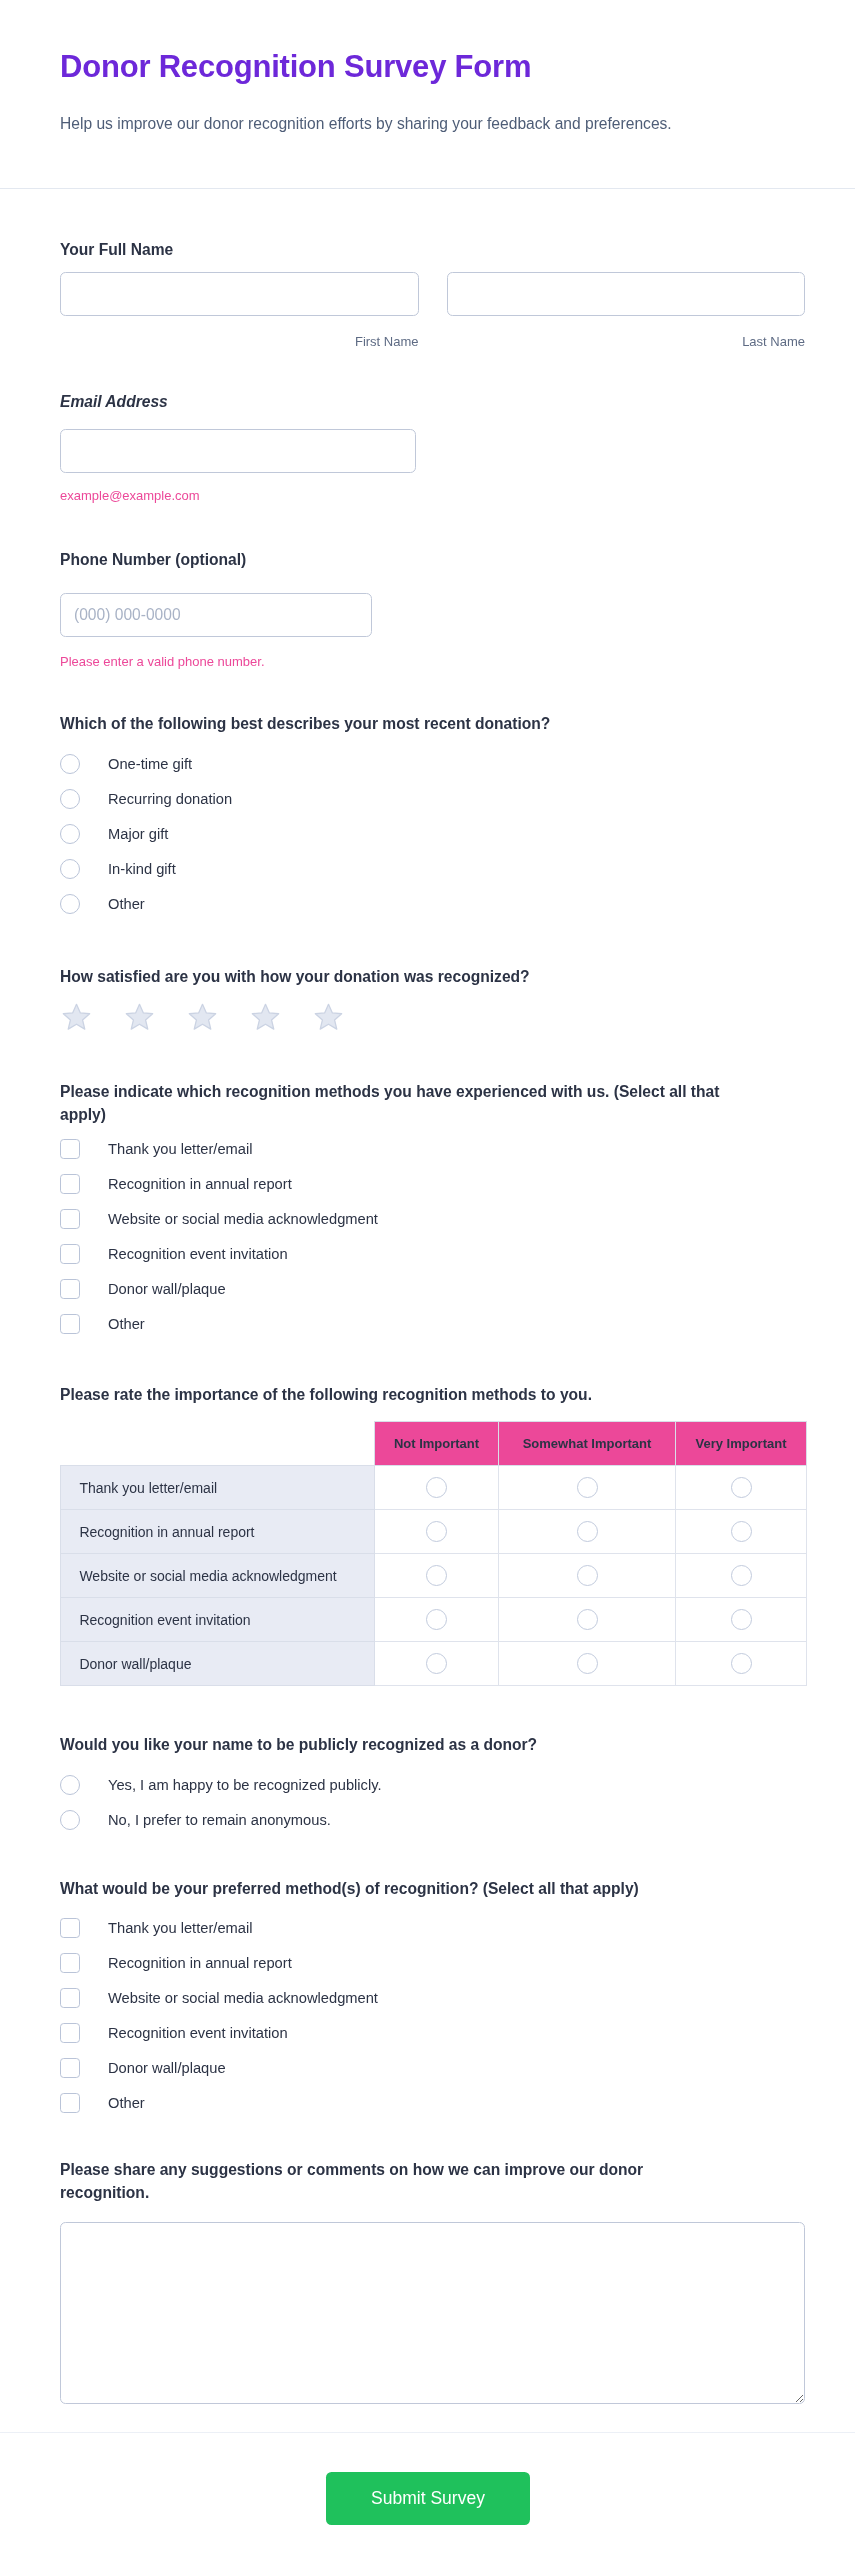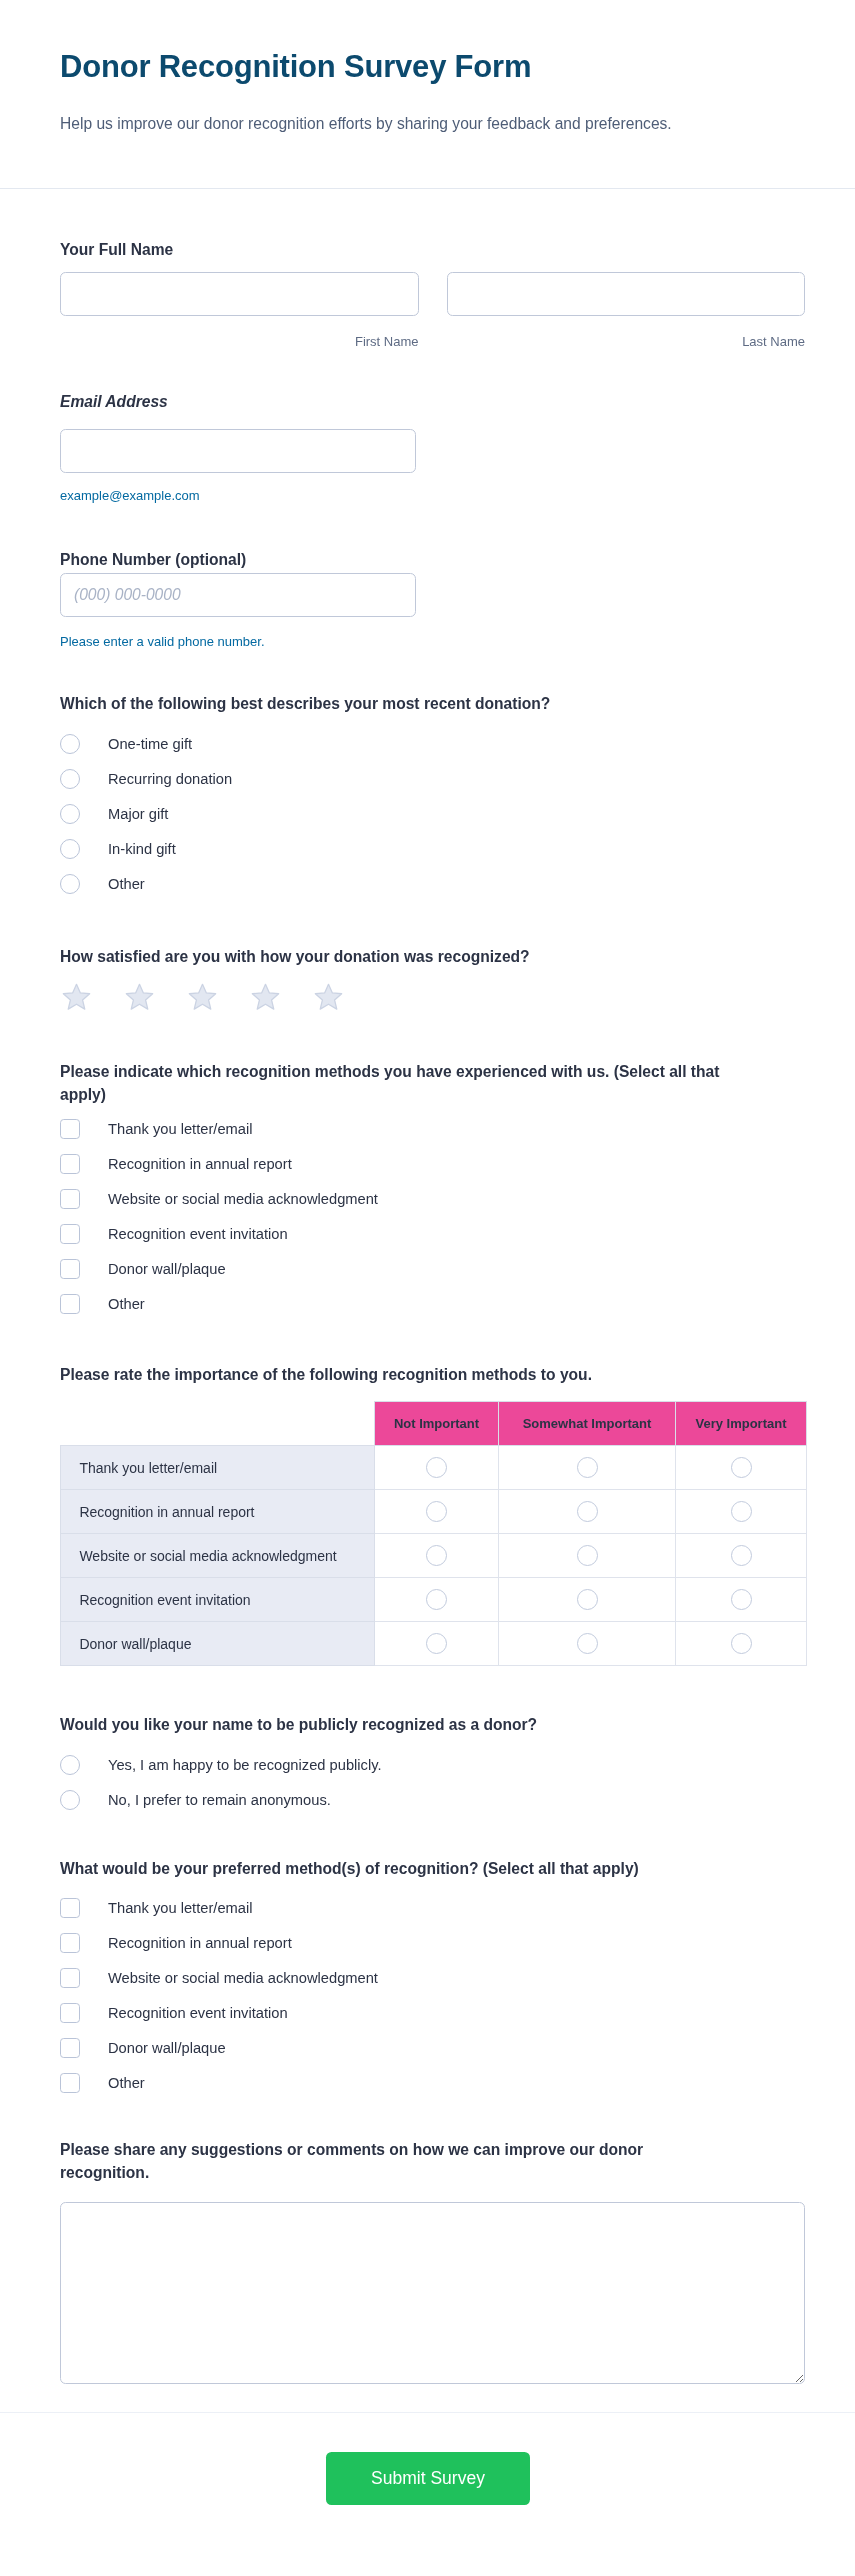--- a/index.html
+++ b/index.html
@@ -3,51 +3,51 @@
 <meta charset="utf-8">
 <style>
   * { margin: 0; padding: 0; box-sizing: border-box; }
   html, body { background: #ffffff; }
   body {
     width: 856px; min-height: 2576px; margin: 0 auto;
     font-family: "Liberation Sans", "DejaVu Sans", sans-serif;
     color: #2c3345;
   }
   .page-header { padding: 48px 60px 0 60px; }
-  .page-title { font-size: 31px; font-weight: 700; color: #0c4a6e; line-height: 37px; letter-spacing: -0.2px; }
+  .page-title { font-size: 31px; font-weight: 700; color: #6d28d9; line-height: 37px; letter-spacing: -0.2px; }
   .page-subtitle { margin-top: 26px; max-width: 626px; font-size: 15.6px; line-height: 25px; color: #4e5d77; }
   .divider-top { margin-top: 52px; height: 0.9px; background: #e3e8f0; width: 100%; }
   .divider-bottom { margin-top: 28px; height: 0.9px; background: #ecf0f6; width: 100%; }
 
   .form-body { padding: 0 27px 0 60px; }
   .content { width: 745px; }
 
   .q-label { font-size: 15.6px; font-weight: 600; color: #2c3345; line-height: 18.4px; }
   .q-label.two-line { line-height: 23px; }
   .sub-label { font-size: 13px; color: #5e6b84; line-height: 15.6px; }
-  .helper { font-size: 13px; color: #0369a1; line-height: 14.7px; }
+  .helper { font-size: 13px; color: #ec4899; line-height: 14.7px; }
 
   input[type="text"], textarea {
     border: 0.9px solid #c0c8d9; border-radius: 5.5px; background: #fff;
     font-family: "Liberation Sans", "DejaVu Sans", sans-serif;
     font-size: 15.6px; color: #2c3345; outline: none;
   }
   input[type="text"] { height: 44px; padding: 0 13px; }
   input[type="text"]::placeholder, textarea::placeholder { color: #a9b3c6; }
 
   .name-row { display: flex; gap: 28px; margin-top: 13px; }
   .name-row input { width: 359px; }
   .sublabel-row { display: flex; gap: 28px; margin-top: 17.5px; }
   .sublabel-row .sub-label { width: 359px; text-align: right; }
 
   .mt-label-email { margin-top: 44px; font-style: italic; }
   .input-email { margin-top: 17.5px; width: 356px; display: block; }
   .helper-email { margin-top: 15.6px; }
   .mt-label-phone { margin-top: 47px; }
-  .input-phone { margin-top: 4px; width: 356px; display: block; font-style: italic; }
+  .input-phone { margin-top: 24px; width: 312px; display: block; }
   .helper-phone { margin-top: 17.5px; }
 
   .mt-q1 { margin-top: 46px; }
   .opt-list { margin-top: 19.3px; }
   .opt-row { display: flex; align-items: center; gap: 28px; height: 22px; margin-bottom: 13px; cursor: pointer; }
   .opt-row:last-child { margin-bottom: 0; }
   .radio {
     width: 20px; height: 20px; border-radius: 50%;
     border: 0.9px solid #bac4d8; background: #fff; flex: 0 0 auto;
   }

